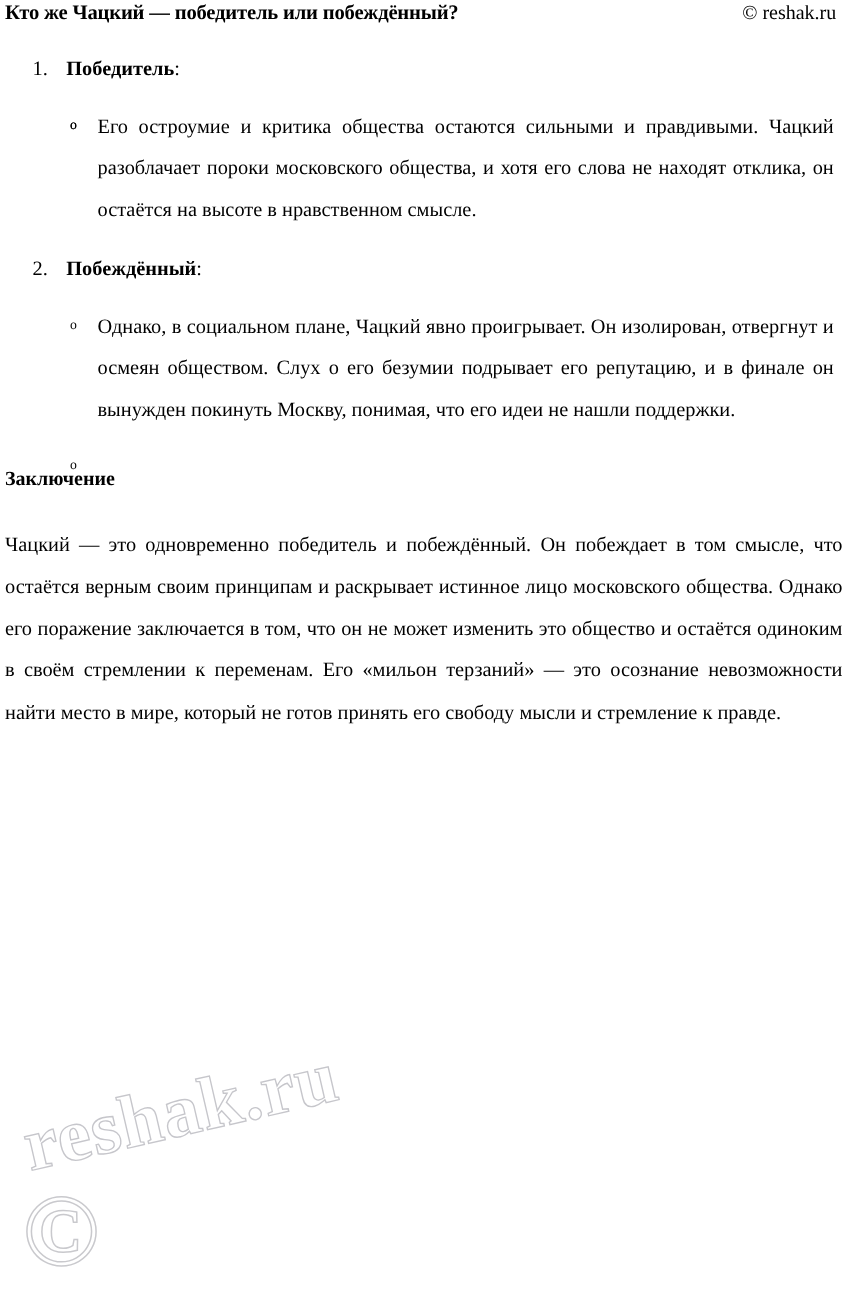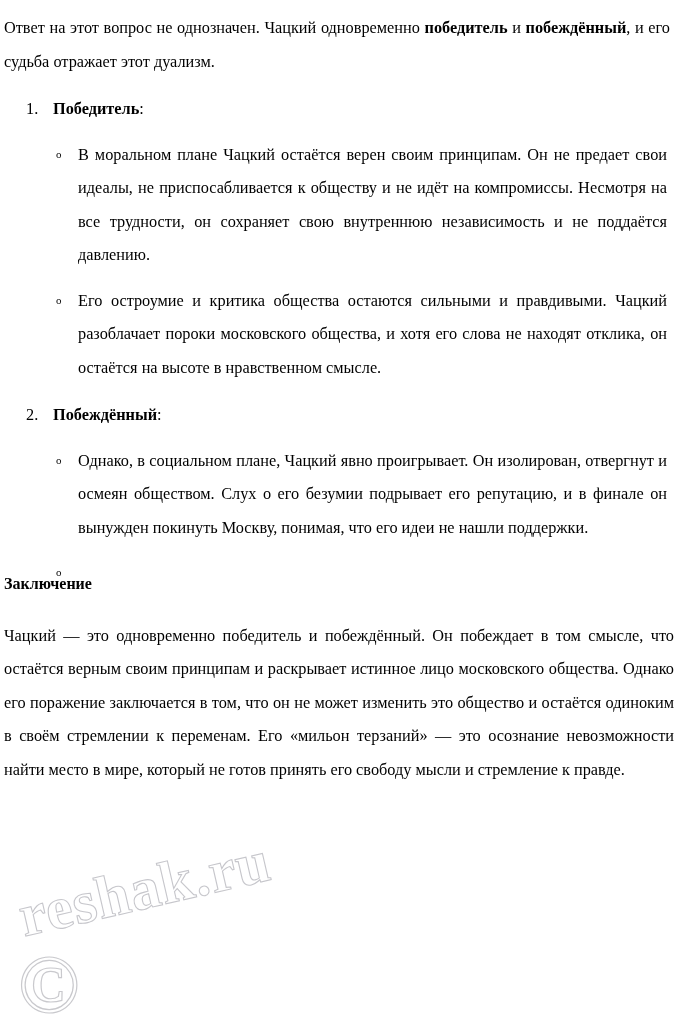--- a/index.html
+++ b/index.html
@@ -168,32 +168,35 @@
   #conclusion-paragraph {
     margin-top: 18px;
     width: 670px;
   }
 </style>
 </head>
 <body>
 
 <div id="page">
 
-
-  <p class="para" id="intro-paragraph"><span>Ответ на этот вопрос не однозначен. Чацкий одновременно </span><b>победитель</b><span> и </span><b>побеждённый</b><span>, и его судьба отражает этот дуализм.</span></p>
+  <div id="doc-header">
+    <div id="page-title">Кто же Чацкий — победитель или побеждённый?</div>
+    <div id="copyright">© reshak.ru</div>
+  </div>
+
 
   <ol id="main-list">
 
     <li class="ol-item">
       <div class="ol-head">
         <span class="ol-num">1.</span><span class="ol-label">Победитель</span><span>:</span>
       </div>
       <ul class="sub-list">
         <li class="sub-item">
-          <span class="sub-marker">o</span><span>В моральном плане Чацкий остаётся верен своим принципам. Он не предает свои идеалы, не приспосабливается к обществу и не идёт на компромиссы. Несмотря на все трудности, он сохраняет свою внутреннюю независимость и не поддаётся давлению.</span>
+          <span class="sub-marker">o</span>
         </li>
         <li class="sub-item">
           <span class="sub-marker">o</span><span>Его остроумие и критика общества остаются сильными и правдивыми. Чацкий разоблачает пороки московского общества, и хотя его слова не находят отклика, он остаётся на высоте в нравственном смысле.</span>
         </li>
       </ul>
     </li>
 
     <li class="ol-item">
       <div class="ol-head">
         <span class="ol-num">2.</span><span class="ol-label">Побеждённый</span><span>:</span>

